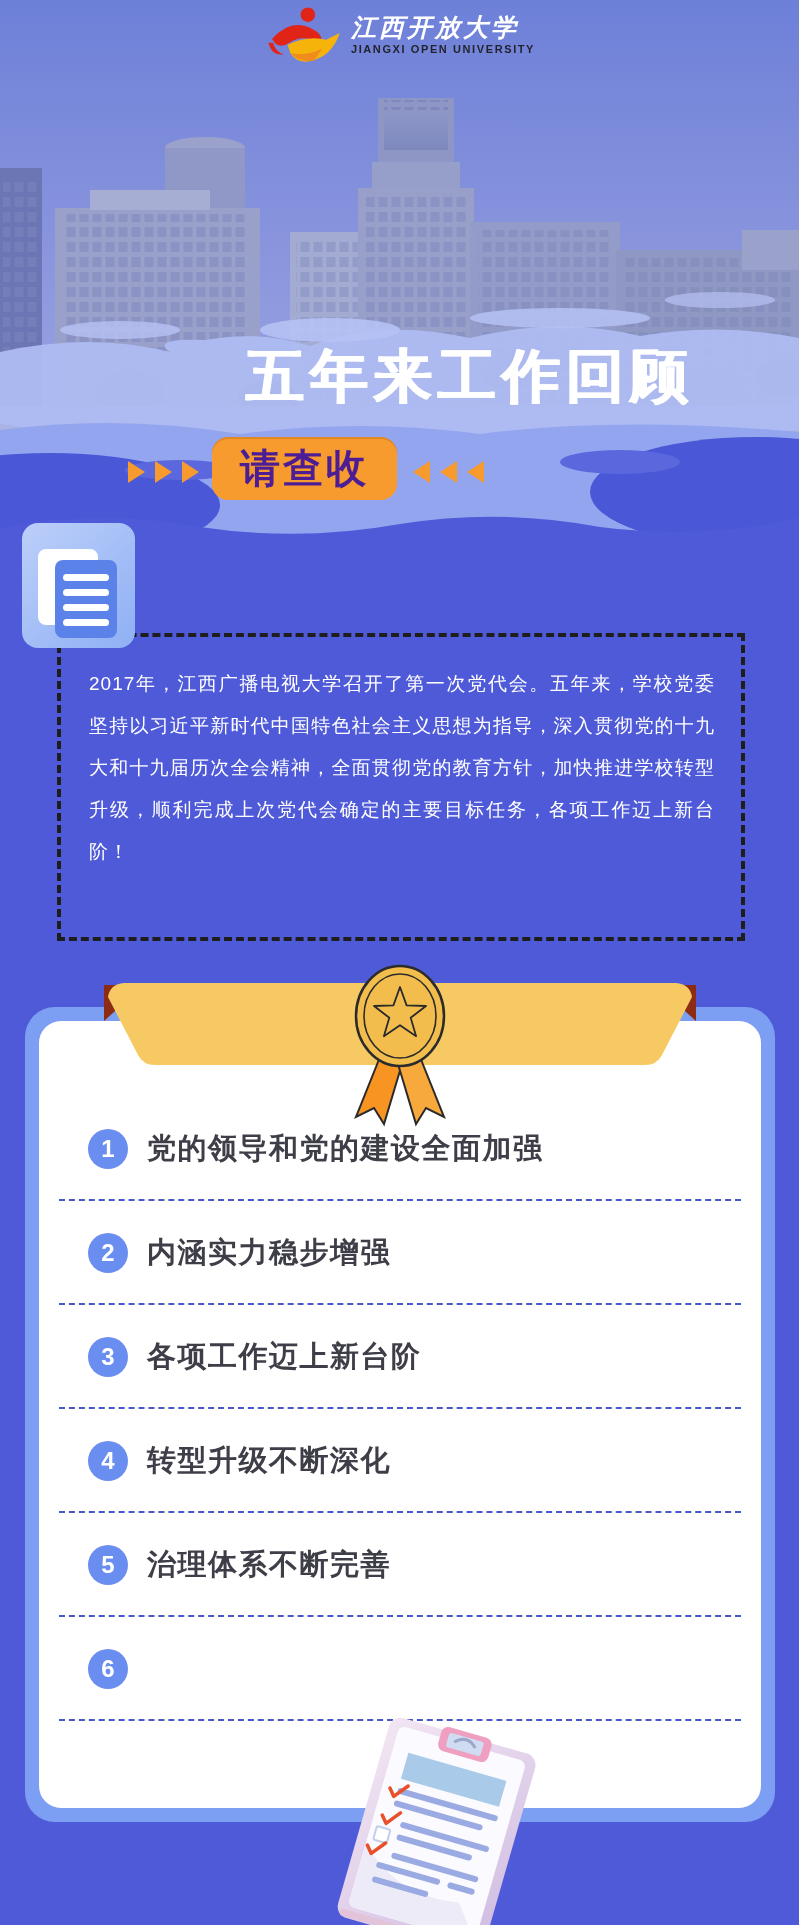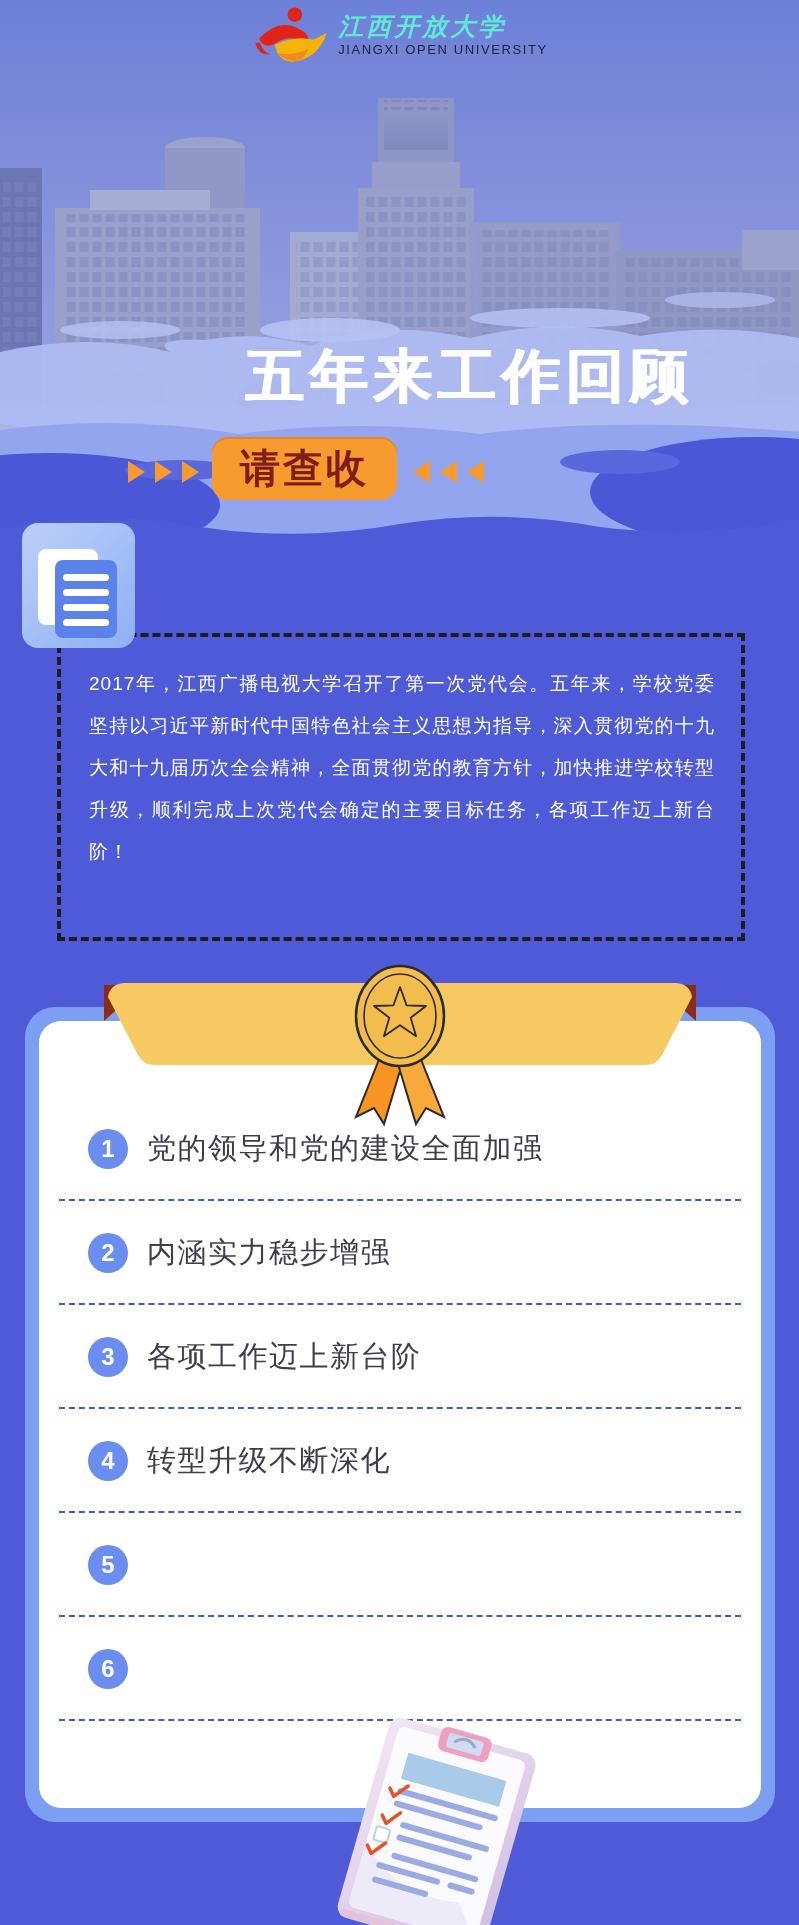--- a/index.html
+++ b/index.html
@@ -6,33 +6,33 @@
   .page{
     position:relative;width:799px;height:1925px;margin:0 auto;overflow:hidden;
     background:#4f5ad8;
     font-family:"Liberation Sans","DejaVu Sans",sans-serif;
   }
   
   .hero{position:absolute;left:0;top:0;width:799px;height:560px;}
   .hero svg{display:block;}
   .logo{position:absolute;top:6px;left:0;right:0;display:flex;justify-content:center;align-items:center;gap:9px;z-index:6;}
   .logo-text{display:flex;flex-direction:column;line-height:1;}
-  .logo-cn{font-size:25px;font-weight:900;color:#5eead4;letter-spacing:3px;font-style:italic;}
-  .logo-en{font-size:13px;font-weight:400;color:#23232e;letter-spacing:1.6px;margin-top:4px;}
+  .logo-cn{font-size:25px;font-weight:900;color:#ffffff;letter-spacing:3px;font-style:italic;}
+  .logo-en{font-size:11px;font-weight:700;color:#23232e;letter-spacing:1.6px;margin-top:4px;}
   .hero-title{
     position:absolute;left:246px;top:338px;z-index:6;white-space:nowrap;
     font-size:58px;font-weight:900;color:#ffffff;letter-spacing:6px;
     text-shadow:1px 0 0 #fff,-1px 0 0 #fff;
   }
   
   .badge-row{position:absolute;left:0;top:437px;width:799px;height:64px;z-index:7;}
   .badge{
     position:absolute;left:212px;top:0;width:185px;height:63px;border-radius:16px;
     background:#f79b2e;display:flex;align-items:center;justify-content:center;
-    color:#7f1d1d;font-size:40px;font-weight:900;letter-spacing:3px;cursor:pointer;
+    color:#4c1d95;font-size:40px;font-weight:900;letter-spacing:3px;cursor:pointer;
     box-shadow:0 2px 0 rgba(160,80,0,.25) inset;
   }
   .arrows{position:absolute;top:24px;display:flex;gap:10px;}
   .arrows.left{left:128px;}
   .arrows.right{left:413px;}
   .tri{width:0;height:0;border-top:11px solid transparent;border-bottom:11px solid transparent;}
   .tri.r{border-left:17px solid #f79b2e;}
   .tri.l{border-right:17px solid #f79b2e;}
   
   .doc-card{
@@ -55,21 +55,21 @@
   .banner{position:absolute;left:90px;top:975px;width:620px;height:100px;z-index:3;}
   .medal{position:absolute;left:328px;top:952px;width:144px;height:185px;z-index:4;}
   
   .ach-list{position:absolute;left:39px;top:1021px;width:722px;padding-top:100px;z-index:3;}
   .ach-item{display:flex;align-items:center;gap:19px;height:56px;padding-left:49px;}
   .num-circle{
     flex:0 0 40px;width:40px;height:40px;border-radius:50%;background:#6a8ef0;
     display:flex;align-items:center;justify-content:center;
     color:#fff;font-size:24px;font-weight:700;
   }
-  .ach-label{font-size:29px;font-weight:400;color:#3e3e48;letter-spacing:1.5px;}
+  .ach-label{font-size:29px;font-weight:700;color:#3e3e48;letter-spacing:1.5px;}
   .divider{border-top:2px dashed #4657cc;margin:22px 20px 24px 20px;height:0;}
   
   .clipboard{position:absolute;left:300px;top:1742px;width:260px;height:190px;z-index:6;overflow:visible;}
 </style>
 </head>
 <body>
 
 <div class="page">
 
   <div class="hero">
@@ -219,20 +219,21 @@
     <div class="divider"></div>
 
     <div class="ach-item">
       <span class="num-circle">4</span>
       <span class="ach-label">转型升级不断深化</span>
     </div>
     <div class="divider"></div>
 
     <div class="ach-item">
       <span class="num-circle">5</span>
+      <span class="ach-label">治理体系不断完善</span>
     </div>
     <div class="divider"></div>
 
     <div class="ach-item">
       <span class="num-circle">6</span>
     </div>
     <div class="divider"></div>
   </div>
 
   <svg class="clipboard" viewBox="0 0 260 190">

